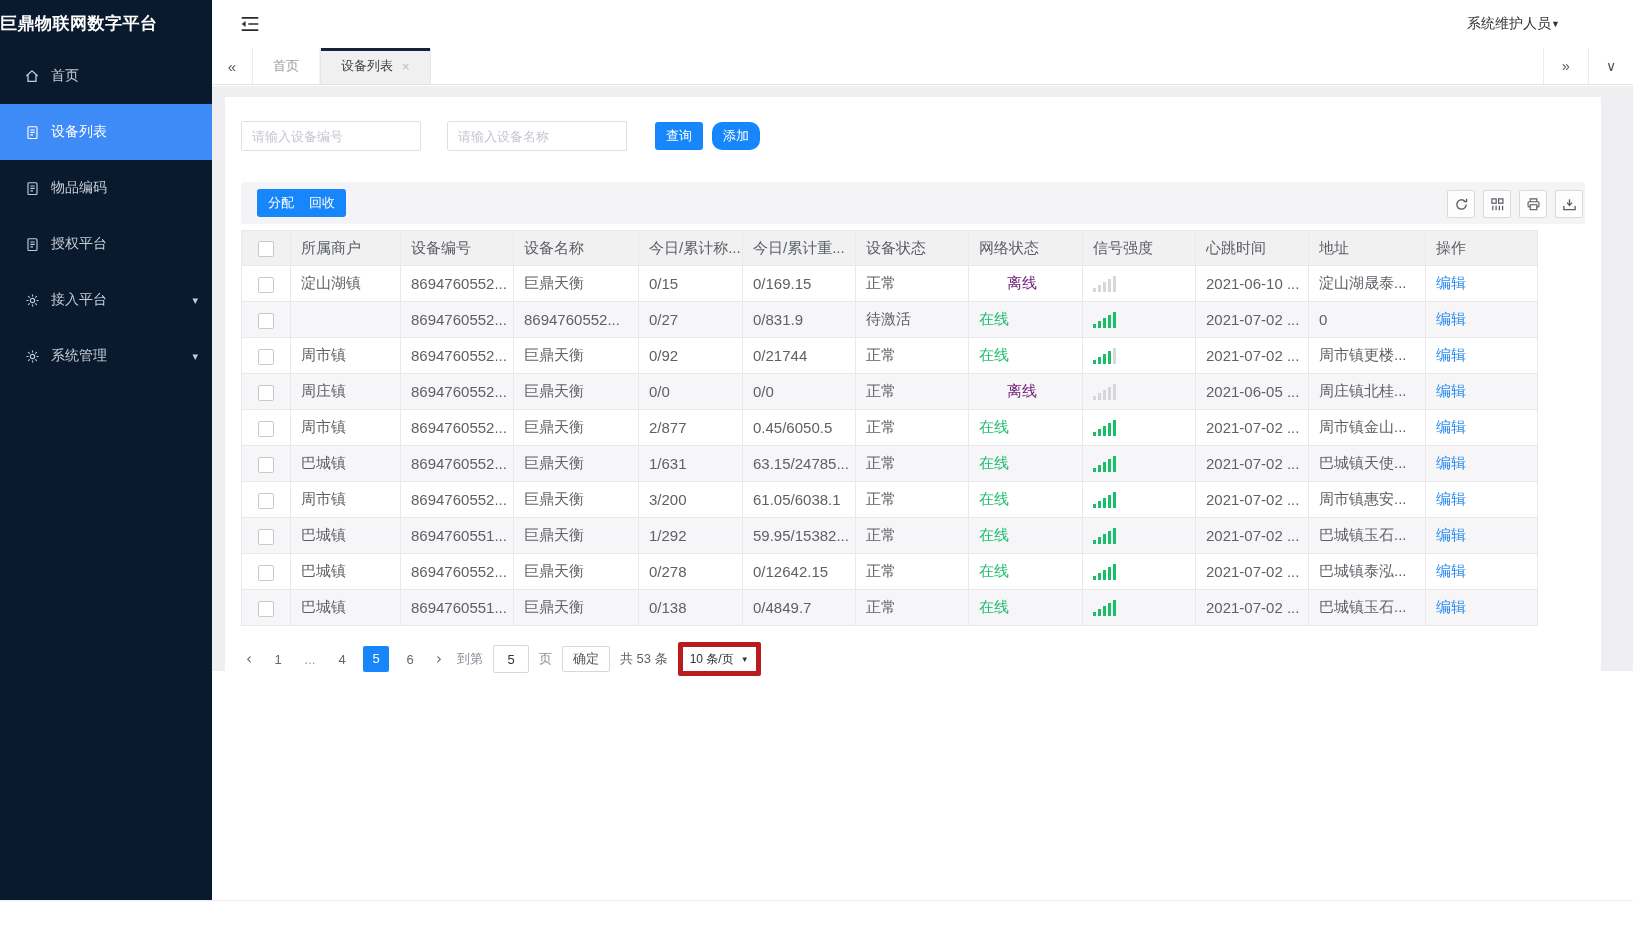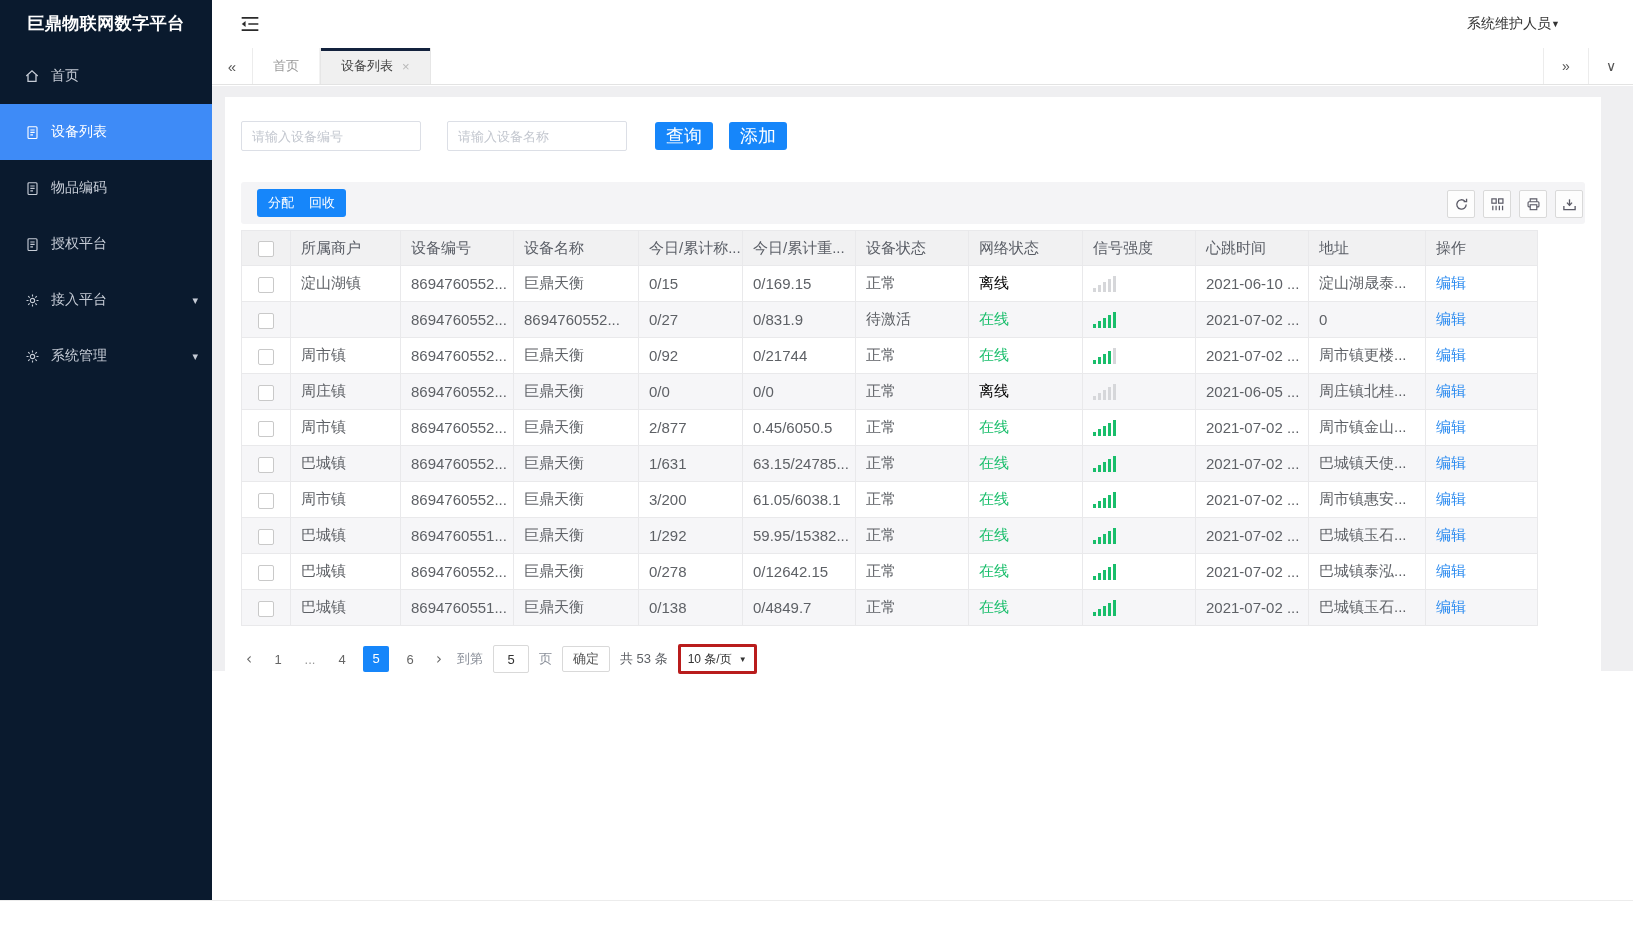--- a/index.html
+++ b/index.html
@@ -1,21 +1,21 @@
 <!DOCTYPE html>
 <html><head>
 <meta charset="utf-8">
 <style>
   html,body{margin:0;padding:0;}
   body{width:1633px;height:937px;position:relative;font-family:"Liberation Sans","DejaVu Sans",sans-serif;background:#fff;overflow:hidden;}
   .stage{position:absolute;inset:0;overflow:hidden;}
 
   
   #sidebar{position:absolute;left:0;top:0;width:212px;height:900px;background:#0a1a2e;}
-  .side-title{height:48px;line-height:48px;text-align:center;color:#ffffff;font-size:17px;font-weight:bold;letter-spacing:.5px;}
+  .side-title{height:48px;line-height:48px;text-align:left;color:#ffffff;font-size:17px;font-weight:bold;letter-spacing:.5px;}
   .side-menu{padding-top:0;}
   .side-item{height:56px;display:flex;align-items:center;padding:0 14px 0 24px;color:#c6ccd6;font-size:14px;cursor:pointer;}
   .side-item .icn{width:16px;height:16px;margin-right:11px;display:inline-flex;align-items:center;justify-content:center;}
   .side-item .icn svg{stroke:currentColor;}
   .side-item.active{background:#3e8bf7;color:#ffffff;}
   .side-item .caret{margin-left:auto;font-size:11px;}
 
   
   #topbar{position:absolute;left:212px;top:0;width:1421px;height:48px;background:#fff;}
   .hamburger{position:absolute;left:28px;top:15px;width:20px;height:18px;color:#2b2b2b;cursor:pointer;}
@@ -32,62 +32,62 @@
   .tab-ctrl{width:44px;border-left:1px solid #ececec;display:flex;align-items:center;justify-content:center;color:#555;font-size:14px;cursor:pointer;}
 
   
   #main-bg{position:absolute;left:212px;top:86px;width:1421px;height:585px;background:#efeff1;}
   #card{position:absolute;left:13px;top:11px;width:1376px;height:588px;background:#fff;}
 
   .search-input{position:absolute;top:24px;height:30px;width:180px;border:1px solid #dcdfe6;border-radius:2px;padding:0 10px;font-size:13px;color:#333;box-sizing:border-box;outline:none;}
   .search-input::placeholder{color:#c3c7cf;}
   #inp-no{left:16px;}
   #inp-name{left:222px;}
-  .btn{position:absolute;top:25px;height:28px;padding:0 11px;background:#1686fa;color:#fff;border:none;border-radius:3px;font-size:18px;cursor:pointer;}
+  .btn{position:absolute;top:25px;height:28px;padding:0 11px;background:#1686fa;color:#fff;border:none;border-radius:3px;font-size:13px;cursor:pointer;}
   #btn-query{left:430px;}
-  #btn-add{left:504px;}
+  #btn-add{left:487px;border-radius:10px;}
 
   .toolbar{position:absolute;left:16px;top:85px;width:1344px;height:42px;background:#f4f4f6;border-radius:3px;}
   .tb-btn{position:absolute;top:7px;height:28px;padding:0 11px;background:#1686fa;color:#fff;border:none;border-radius:3px;font-size:13px;cursor:pointer;}
   #btn-assign{left:16px;}
   #btn-recycle{left:57px;}
   .tb-icons{position:absolute;right:2px;top:8px;display:flex;gap:8px;}
   .tb-icon{width:26px;height:26px;background:#fdfdfd;border:1px solid #d9d9d9;border-radius:2px;display:flex;align-items:center;justify-content:center;color:#5a5a66;cursor:pointer;}
   .tb-icon svg{stroke:currentColor;}
 
   
   #device-table{position:absolute;left:16px;top:133px;width:1296px;border-collapse:collapse;table-layout:fixed;font-size:15px;color:#5e6166;}
   #device-table th,#device-table td{border:1px solid #e9e9eb;height:36px;padding:0 10px;text-align:left;overflow:hidden;white-space:nowrap;box-sizing:border-box;}
   #device-table th{background:#f1f1f2;font-weight:normal;color:#5a5e66;height:35px;}
   #device-table tbody tr:nth-child(even) td{background:#f6f6f8;}
   .c-check{text-align:center !important;padding:0 !important;}
   .cb{width:14px;height:14px;border:1px solid #c9c9c9;border-radius:2px;background:#fff;display:inline-block;vertical-align:middle;cursor:pointer;}
   .net-on{color:#19be6b;}
-  .net-off{color:#000000;}
+  .net-off{color:#701a75;margin-left:28px;}
   .sig{display:flex;align-items:flex-end;gap:2px;height:16px;}
   .sig i{width:3px;background:#d6d7da;display:block;}
   .sig i:nth-child(1){height:4px;}
   .sig i:nth-child(2){height:7px;}
   .sig i:nth-child(3){height:10px;}
   .sig i:nth-child(4){height:13px;}
   .sig i:nth-child(5){height:16px;}
   .sig i.g{background:#19be6b;}
   .edit-link{color:#2d8cf0;cursor:pointer;text-decoration:none;}
 
   
   .pager{position:absolute;left:16px;top:545px;height:34px;display:flex;align-items:center;font-size:13px;color:#666;gap:10px;}
   .pg-arrow{font-size:15px;color:#666;padding:0 5px;cursor:pointer;font-family:"DejaVu Sans",sans-serif;}
   .pg-num{min-width:22px;text-align:center;cursor:pointer;color:#666;}
   .pg-num.active{background:#1686fa;color:#fff;width:26px;height:26px;line-height:26px;border-radius:2px;min-width:26px;}
   .pg-ellipsis{color:#999;cursor:default;}
   .goto-label{color:#8a8f99;}
   .goto-input{width:30px;height:24px;border:1px solid #d9d9d9;border-radius:2px;text-align:center;font-size:13px;color:#333;outline:none;}
   .confirm-btn{height:26px;padding:0 10px;background:#fff;border:1px solid #d9d9d9;border-radius:2px;font-size:13px;color:#555;cursor:pointer;}
   .total{color:#5e6166;}
-  .size-select{height:24px;border:3px solid #b91c1c;border-radius:2px;display:flex;align-items:center;gap:7px;padding:0 7px;font-size:12px;color:#333;background:#fff;cursor:pointer;}
+  .size-select{height:24px;border:5px solid #b91c1c;border-radius:2px;display:flex;align-items:center;gap:7px;padding:0 7px;font-size:12px;color:#333;background:#fff;cursor:pointer;}
   .size-select .sel-caret{font-size:8px;color:#333;}
 
   #bottom-strip{position:absolute;left:0;top:900px;width:1633px;height:37px;background:#fff;border-top:1px solid #ececec;box-sizing:border-box;}
 </style>
 </head>
 <body>
 
 <div class="stage">
 
   <div id="sidebar">

